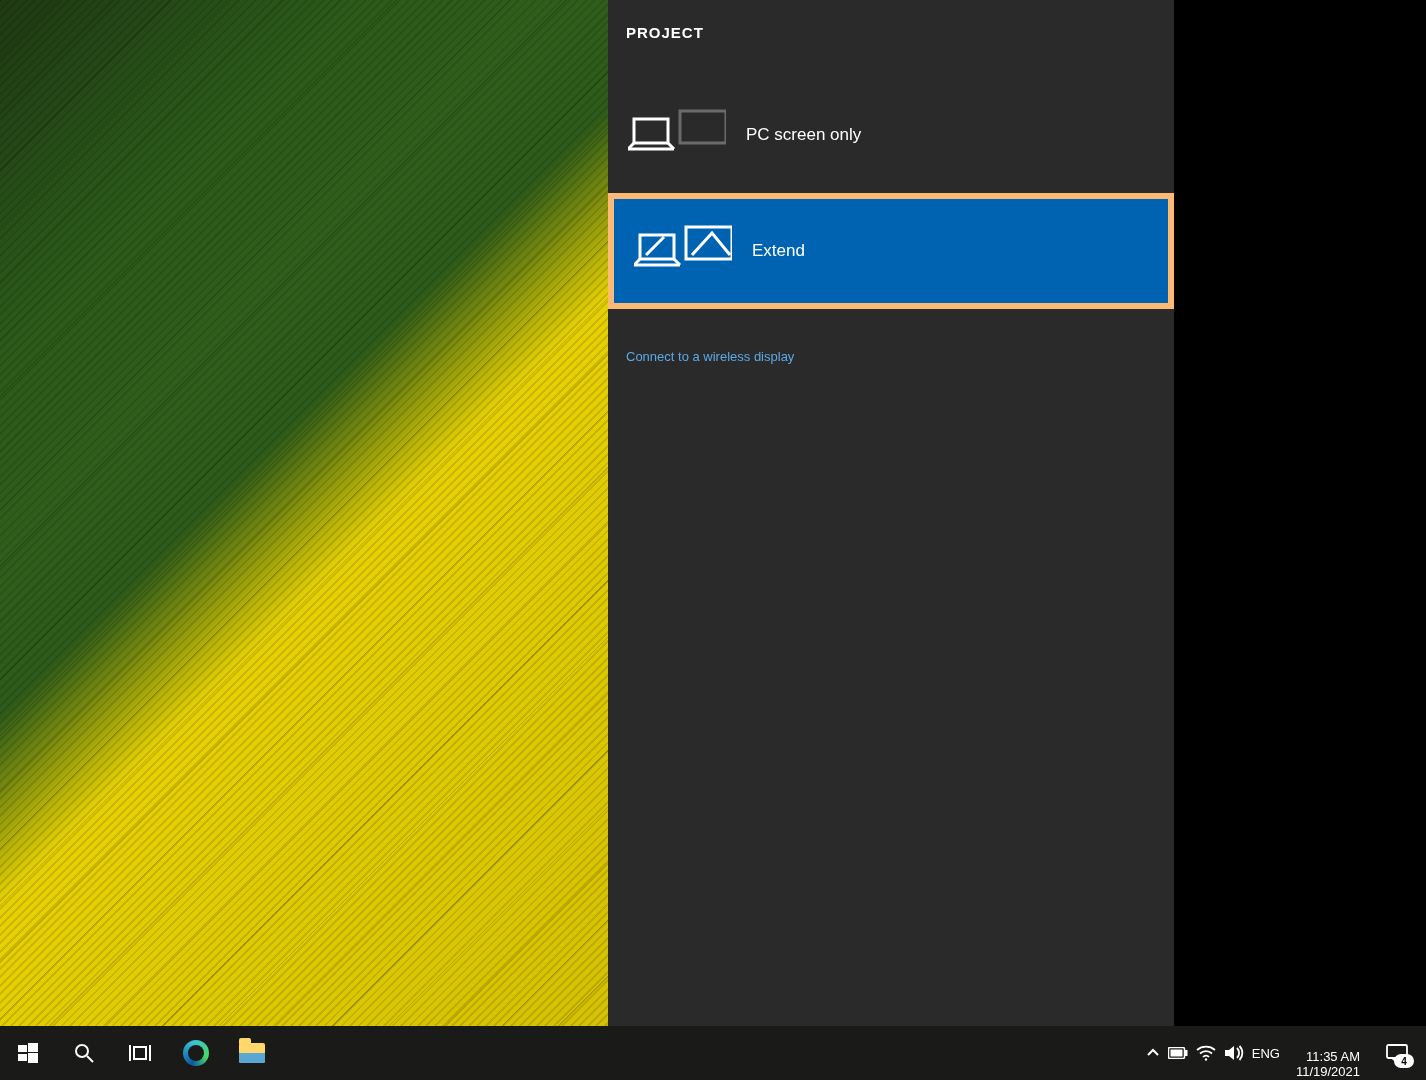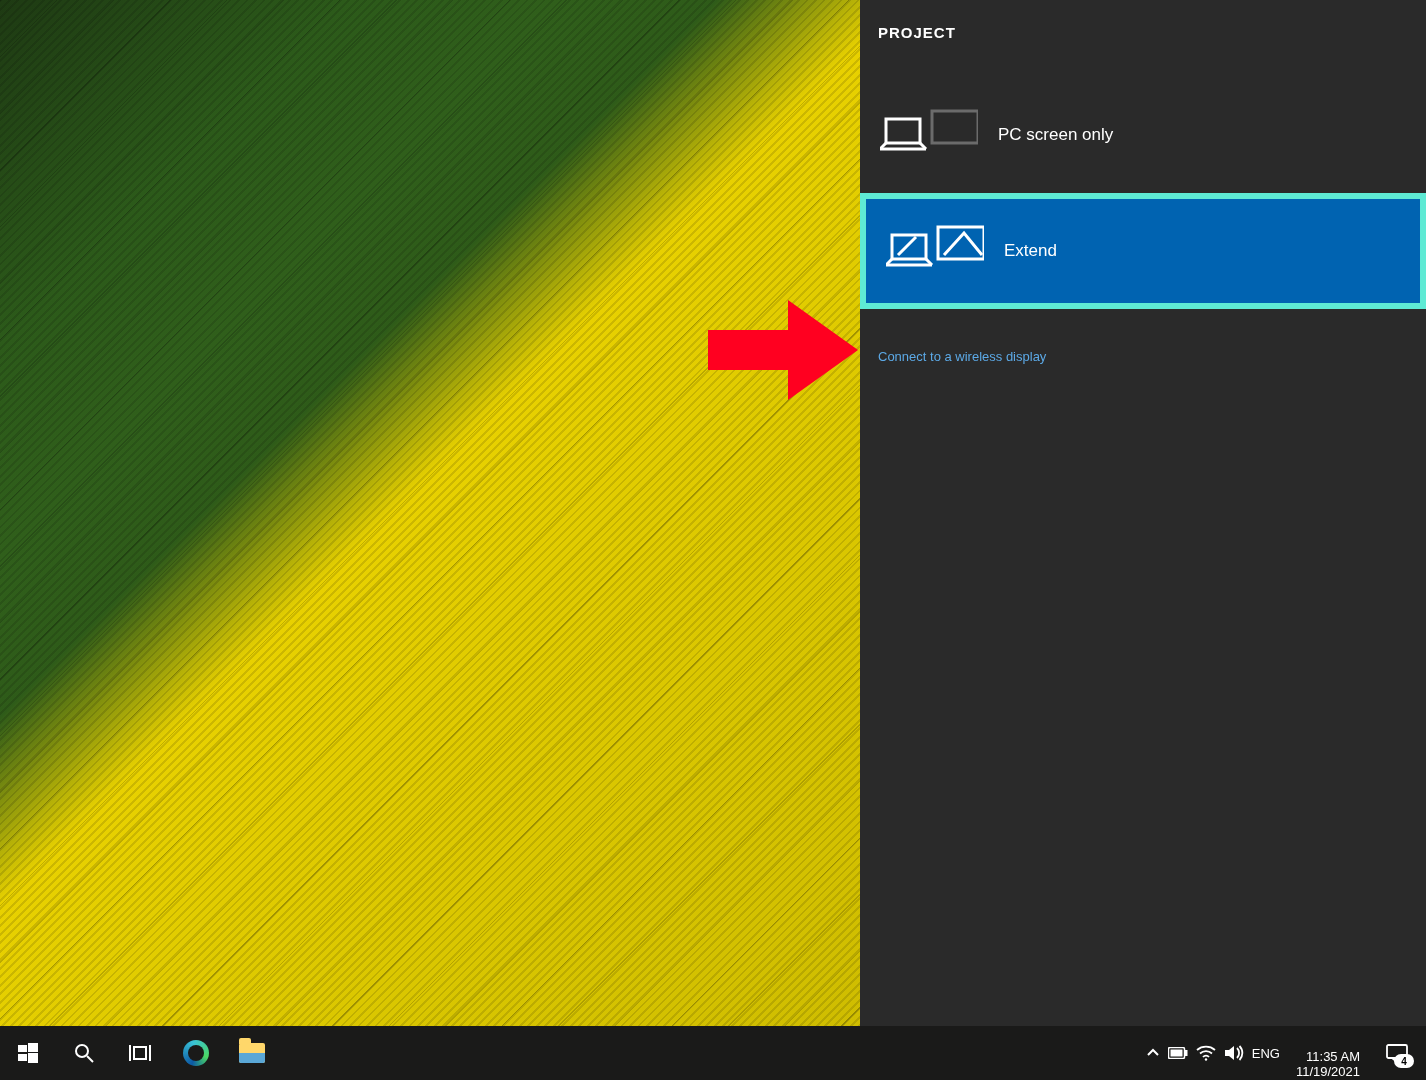--- a/index.html
+++ b/index.html
@@ -1,16 +1,16 @@
 <!DOCTYPE html>
 <html><head>
 <meta charset="utf-8">
 <style>
   html,body{margin:0;padding:0;width:1426px;height:1080px;overflow:hidden;font-family:"Segoe UI",Tahoma,sans-serif;background:#000;}
-  .screen{position:relative;width:1426px;height:1080px;}
+  .screen{position:relative;width:1174px;height:1080px;}
   
   .desktop{
     position:absolute;left:0;top:0;width:860px;height:1026px;
     background:
       linear-gradient(135deg,
         #1e3a13 0%, #2c5a1a 18%, #305f1b 30%, #2e5b19 38%,
         #e8d100 48%, #e0cb00 62%, #d8c500 78%, #cfbd00 100%);
     overflow:hidden;
   }
   .desktop::before{
@@ -37,21 +37,21 @@
   }
   .option{
     display:flex;align-items:center;gap:20px;
     padding:0 20px;height:116px;
     cursor:pointer;
   }
   .option .icon{width:98px;height:52px;display:flex;align-items:center;justify-content:center;}
   .option .label{font-size:17px;font-weight:400;color:#fff;}
   .option.selected{
     background:#0063b1;
-    border:6px solid #5eead4;
+    border:6px solid #fdba74;
     box-sizing:border-box;
     height:116px;
     margin:0;
     align-items:center;
   }
   .option.selected .label{color:#fff;}
   .link{
     display:block;margin-top:40px;padding:0 18px;
     color:#5ca9e6;font-size:13px;cursor:pointer;
   }

